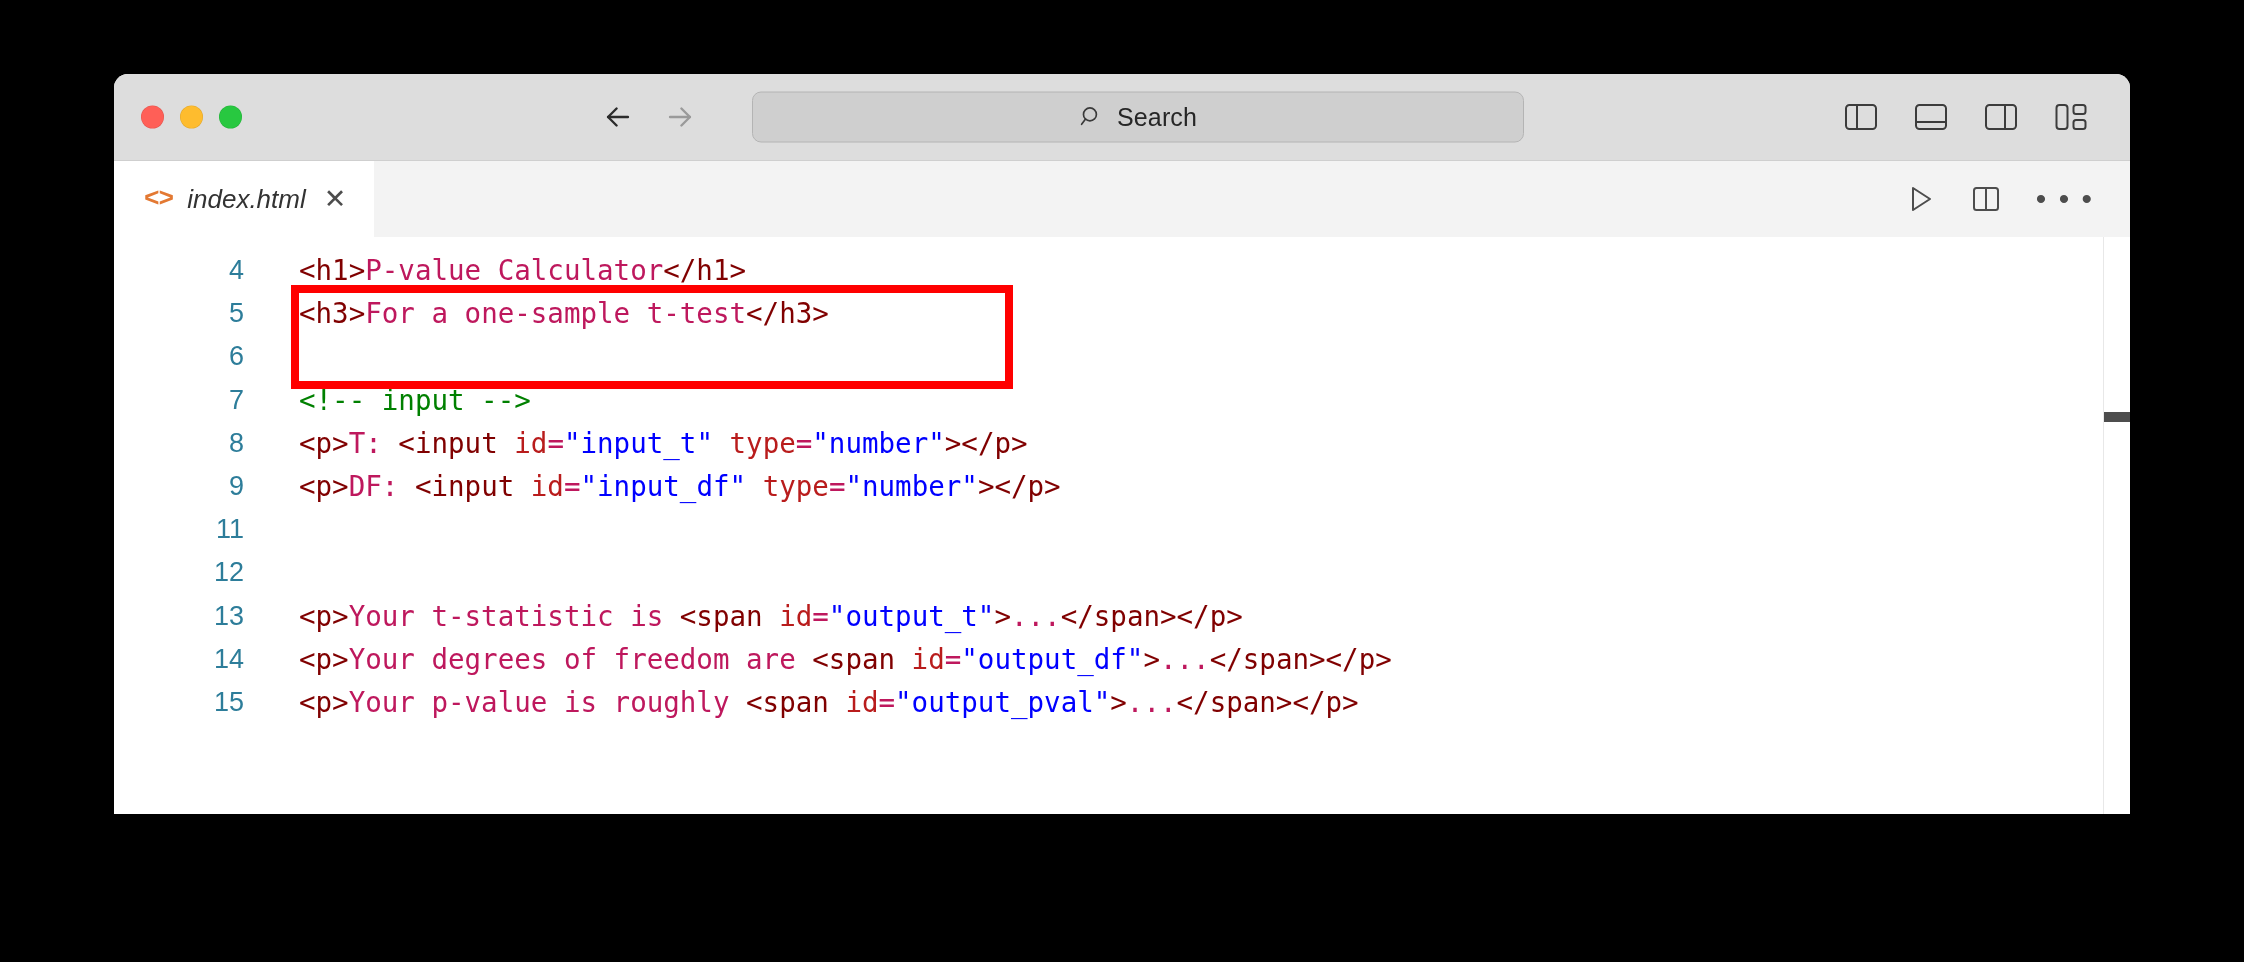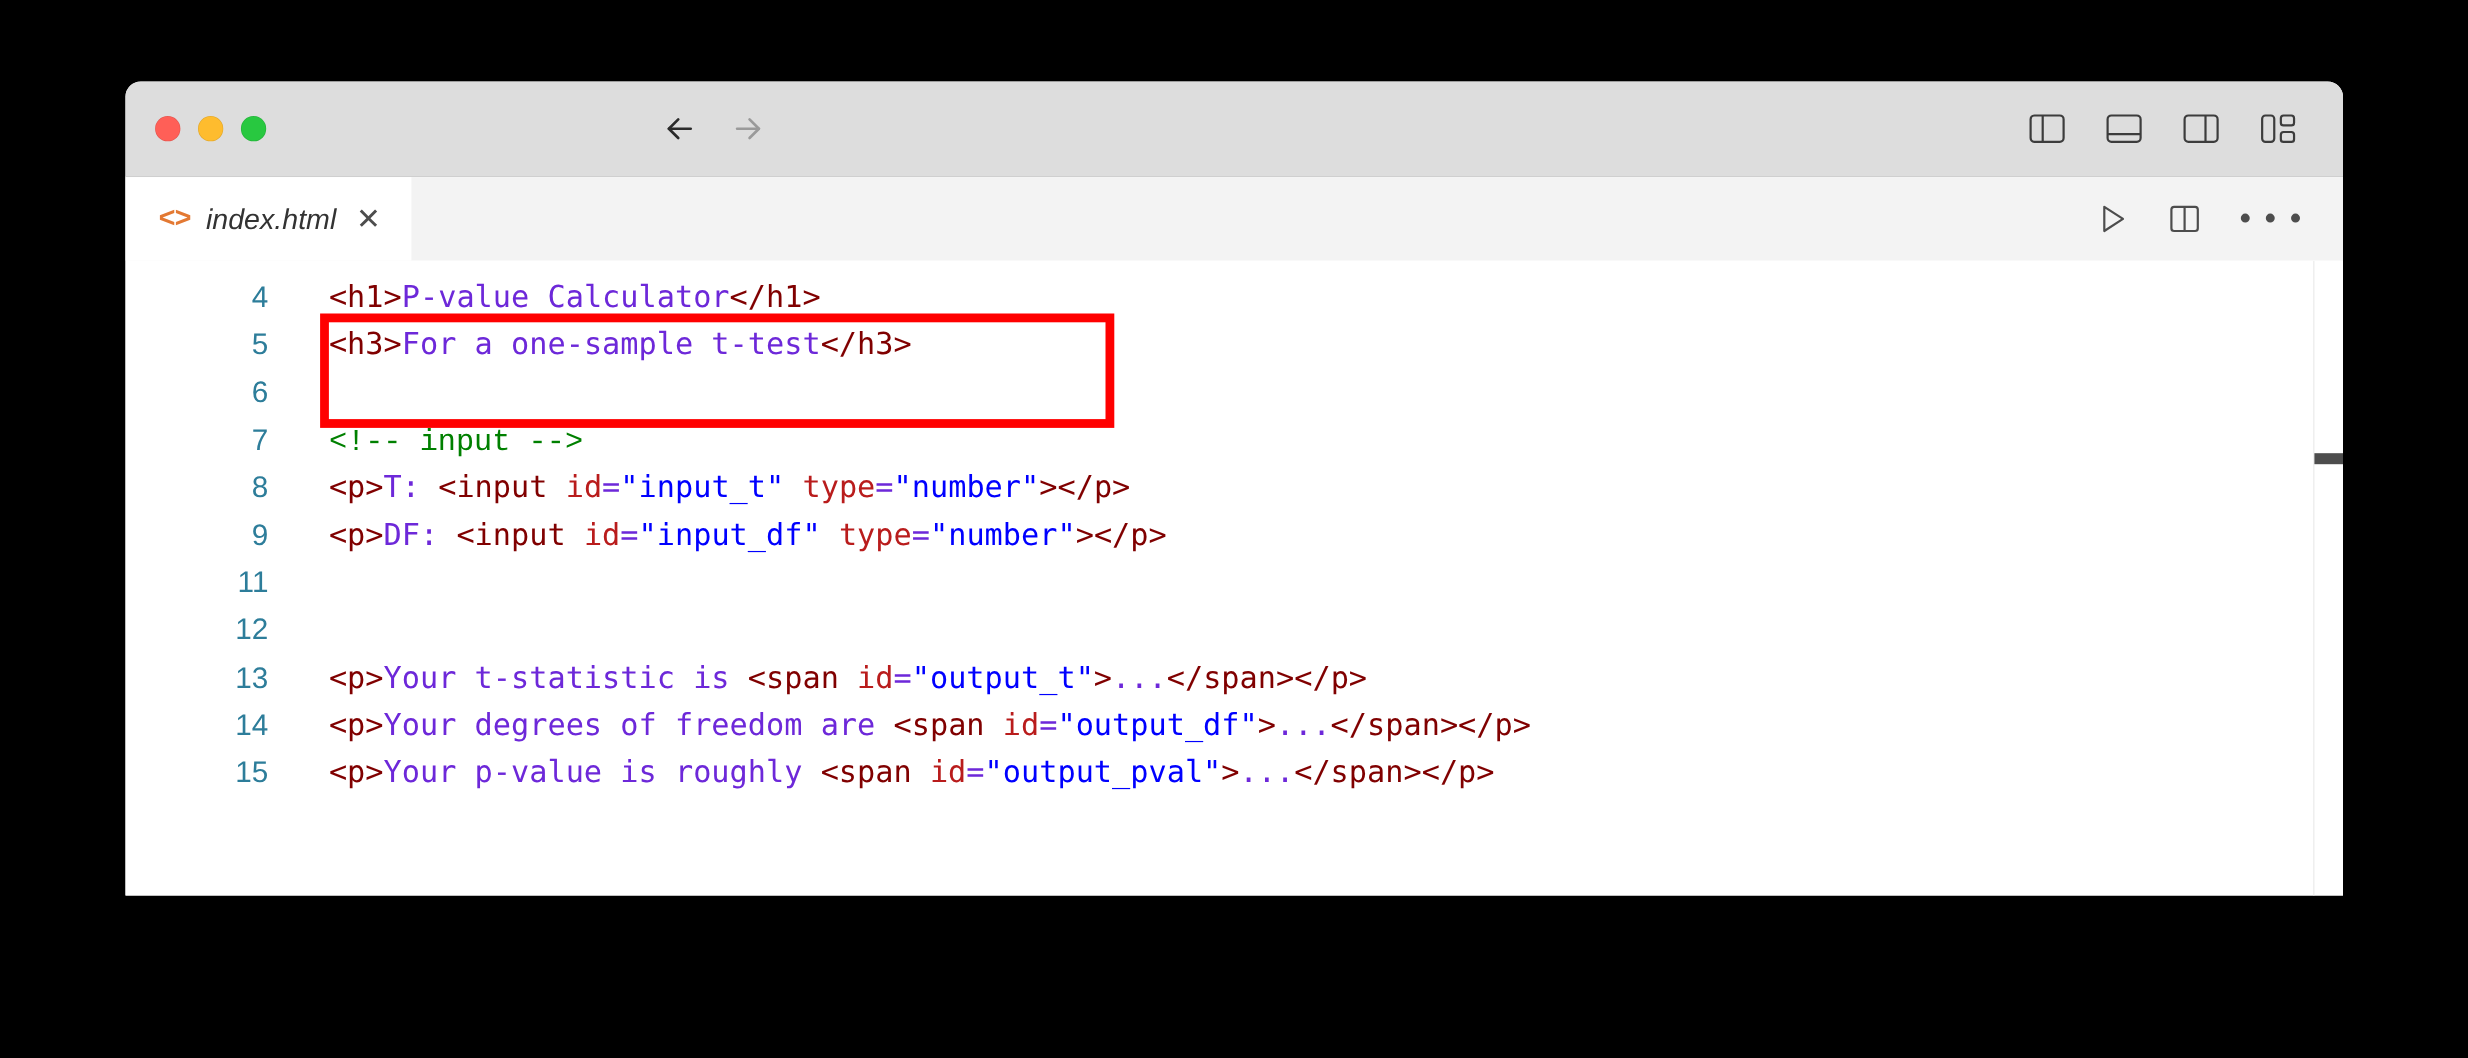--- a/index.html
+++ b/index.html
@@ -184,22 +184,22 @@
   .code-text {
     position: absolute;
     left: 185px;
     top: 0;
   }
 
   
   .tag      { color: #800000; }
   .attr     { color: #b91c1c; }
   .val      { color: #0000ff; }
-  .plain    { color: #6d28d9; text-align: center; }
-  .comment  { color: #008000; font-family: Liberation Mono, monospace; }
+  .plain    { color: #be185d; text-align: center; }
+  .comment  { color: #008000; }
 
   
   #annotation-box {
     position: absolute;
     left: 177px;
     top: 48px;
     width: 722px;
     height: 104px;
     border: 8px solid #ff0000;
     box-sizing: border-box;
@@ -245,20 +245,29 @@
         </svg>
       </span>
       <span>
         <svg class="nav-arrow fwd" viewBox="0 0 24 24" fill="none" stroke-width="1.7" stroke-linecap="round" stroke-linejoin="round">
           <path d="M5 12 H19"></path>
             <path d="M13 6 L19 12 L13 18"></path>
         </svg>
       </span>
     </div>
 
+    <div id="search-field">
+      <span>
+        <svg class="mag" viewBox="0 0 24 24" fill="none" stroke="#3a3a3a" stroke-width="1.6" stroke-linecap="round">
+          <circle cx="10.5" cy="9.5" r="6.2"></circle>
+          <path d="M6.1 14.2 L2.5 19"></path>
+        </svg>
+      </span>
+      <span id="search-placeholder">Search</span>
+    </div>
 
     <div id="layout-icons">
 
       <span>
         <svg class="layout-btn" viewBox="0 0 34 31" fill="none" stroke="#3c3c3c" stroke-width="2">
           <rect x="2" y="3.5" width="30" height="24" rx="3.5"></rect>
           <path d="M13 3.5 V27.5"></path>
         </svg>
       </span>
 

